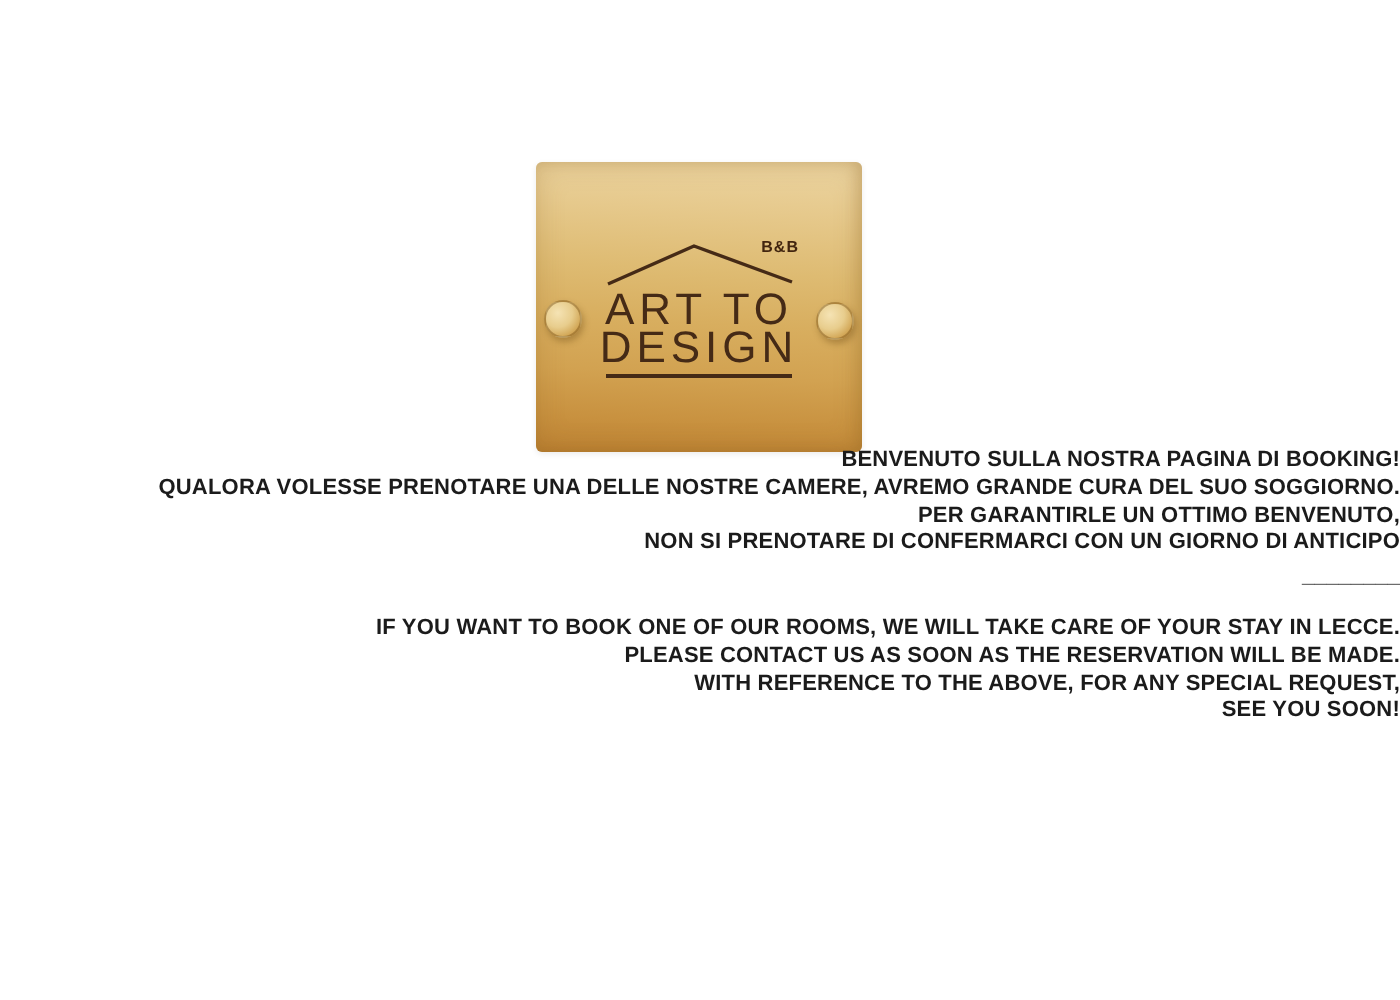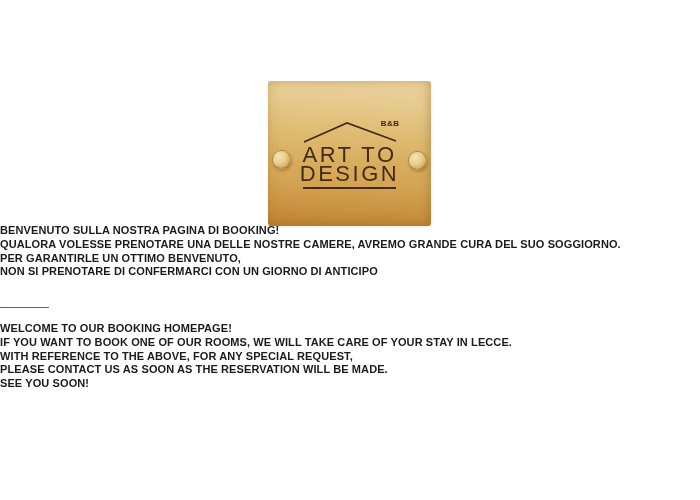--- a/index.html
+++ b/index.html
@@ -88,32 +88,32 @@
     margin: 4px auto 0;
     background: #452a16;
   }
 
   
   .text-block {
     position: absolute;
     left: 0;
     top: 224px;
     width: 700px;
-    text-align: left;
+    text-align: right;
     color: #1b1b1b;
     font-size: 11px;
     font-weight: bold;
     line-height: 13.8px;
     letter-spacing: 0.1px;
   }
   .msg-line { white-space: nowrap; }
   .divider-line {
     display: block;
-    margin: 17px 0 12px;
-    font-weight: normal;
+    margin: 3px 0 12px;
+    font-weight: bold;
     color: #2a2a2a;
     letter-spacing: 0px;
   }
 </style>
 </head>
 <body>
 
 <div class="page">
 
   <div class="plaque">
@@ -134,20 +134,19 @@
   </div>
 
   <div class="text-block">
     <div class="msg-line">BENVENUTO SULLA NOSTRA PAGINA DI BOOKING!</div>
     <div class="msg-line">QUALORA VOLESSE PRENOTARE UNA DELLE NOSTRE CAMERE, AVREMO GRANDE CURA DEL SUO SOGGIORNO.</div>
     <div class="msg-line">PER GARANTIRLE UN OTTIMO BENVENUTO,</div>
     <div class="msg-line">NON SI PRENOTARE DI CONFERMARCI CON UN GIORNO DI ANTICIPO</div>
 
     <span class="divider-line">________</span>
 
-    <div class="msg-line">WELCOME TO OUR BOOKING HOMEPAGE!</div>
     <div class="msg-line">IF YOU WANT TO BOOK ONE OF OUR ROOMS, WE WILL TAKE CARE OF YOUR STAY IN LECCE.</div>
+    <div class="msg-line">PLEASE CONTACT US AS SOON AS THE RESERVATION WILL BE MADE.</div>
     <div class="msg-line">WITH REFERENCE TO THE ABOVE, FOR ANY SPECIAL REQUEST,</div>
-    <div class="msg-line">PLEASE CONTACT US AS SOON AS THE RESERVATION WILL BE MADE.</div>
     <div class="msg-line">SEE YOU SOON!</div>
   </div>
 
 </div>
 
 </body></html>

